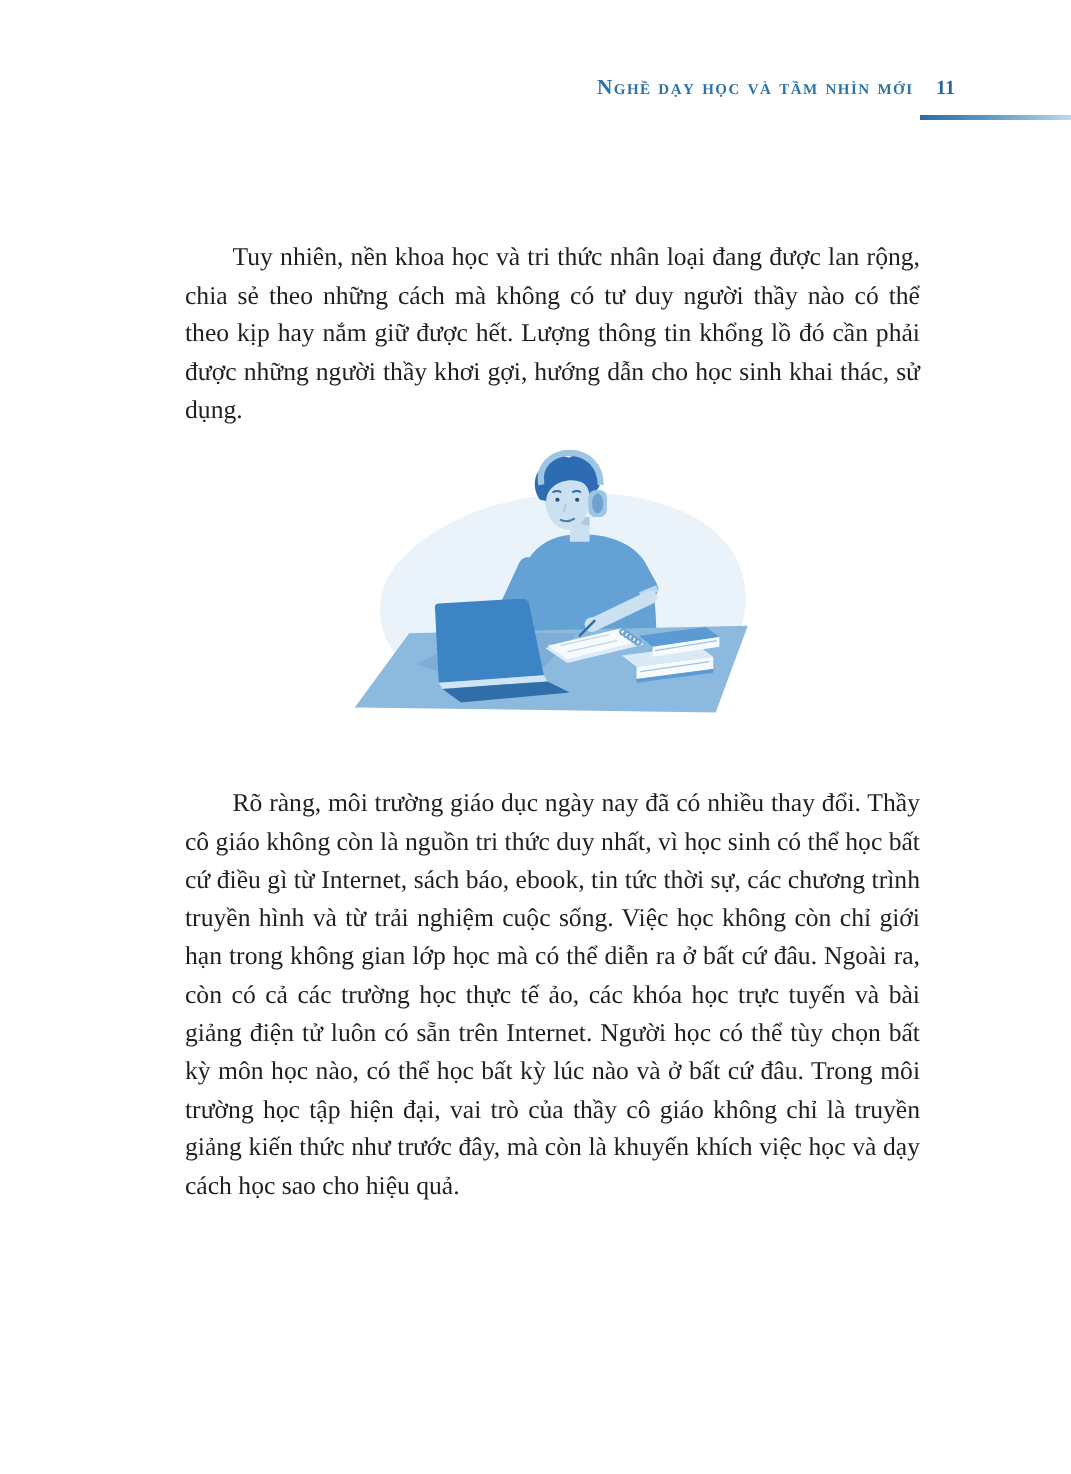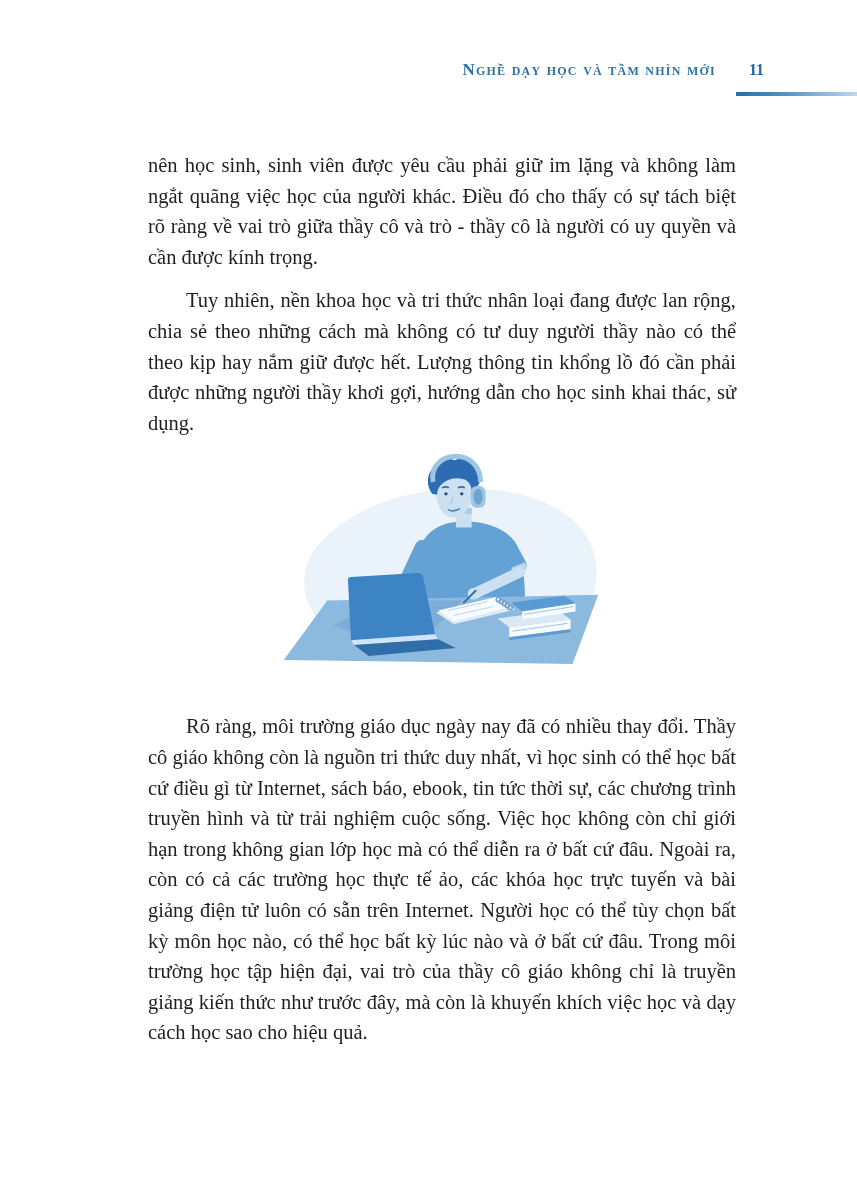--- a/index.html
+++ b/index.html
@@ -8,21 +8,21 @@
     width:857px; height:1179px;
     background:#ffffff;
     font-family:"Liberation Serif", serif;
     overflow:hidden;
   }
 
   
   .page-header {
     position:absolute;
     left:148px; top:60px; width:616px;
-    display:flex; justify-content:flex-end; align-items:baseline; gap:33px;
+    display:flex; justify-content:flex-end; align-items:baseline; gap:18px;
   }
   .header-title {
     font-variant:small-caps;
     font-weight:bold;
     font-size:17px;
     letter-spacing:1.2px;
     color:#2e73a8;
   }
   .page-number {
     font-weight:bold;
@@ -42,42 +42,41 @@
     left:148px; top:150px;
     width:588px;
     color:#1f1f1f;
   }
   .para {
     margin:0 0 13px 0;
     font-size:20.5px;
     line-height:30.6px;
     text-align:justify;
   }
-  .para.indent { text-indent:38px; }
+  .para.indent { text-indent:38px;margin-top:41px; }
 
   .illustration {
     width:356px; height:230px;
     margin:10px auto 30px auto;
   }
   .illustration svg { display:block; width:100%; height:100%; }
 </style>
 </head>
 <body>
 
 <div class="page">
 
   <header class="page-header">
     <span class="header-title">Nghề dạy học và tầm nhìn mới</span>
     <span class="page-number">11</span>
   </header>
   <div class="header-rule"></div>
 
   <main class="page-body">
 
-    <p class="para">nên học sinh, sinh viên được yêu cầu phải giữ im lặng và không làm ngắt quãng việc học của người khác. Điều đó cho thấy có sự tách biệt rõ ràng về vai trò giữa thầy cô và trò - thầy cô là người có uy quyền và cần được kính trọng.</p>
 
     <p class="para indent">Tuy nhiên, nền khoa học và tri thức nhân loại đang được lan rộng, chia sẻ theo những cách mà không có tư duy người thầy nào có thể theo kịp hay nắm giữ được hết. Lượng thông tin khổng lồ đó cần phải được những người thầy khơi gợi, hướng dẫn cho học sinh khai thác, sử dụng.</p>
 
     <figure class="illustration">
       <svg viewBox="0 0 360 230" xmlns="http://www.w3.org/2000/svg">
 
         <path d="M76,180 C40,172 28,122 56,92 C80,66 122,42 186,37 C252,32 318,52 333,100 C345,142 324,176 282,183 C228,191 118,188 76,180 Z" fill="#eaf3fa"></path>
 
         <path d="M150,152 C147,104 160,76 190,71 C222,66 252,78 258,100 C263,118 264,136 264,152 Z" fill="#64a2d6"></path>
 

